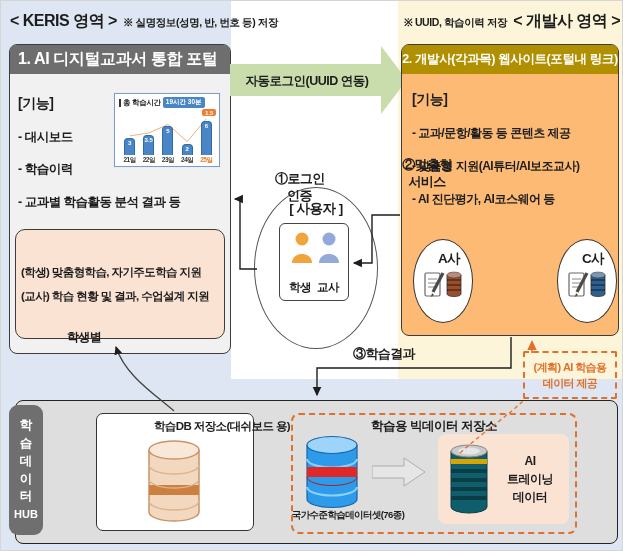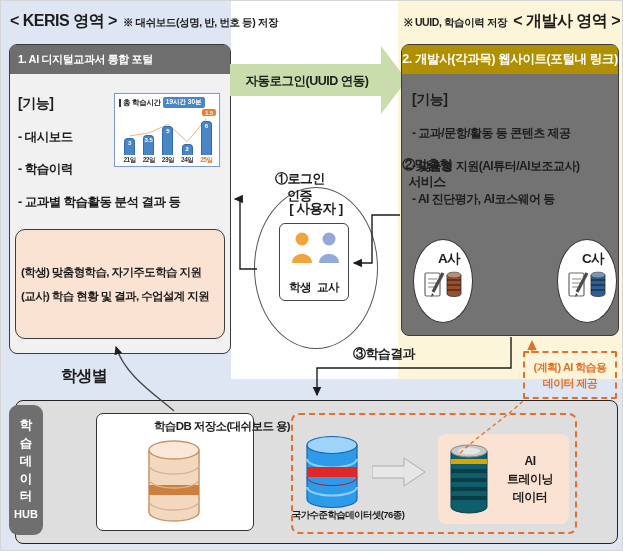--- a/index.html
+++ b/index.html
@@ -14,22 +14,22 @@
   .bg-left{left:0;top:0;width:230px;height:551px;background:var(--keris-bg);}
   .bg-bottom{left:0;top:378px;width:623px;height:173px;background:var(--keris-bg);}
   .bg-right{left:397px;top:0;width:226px;height:378px;background:var(--dev-bg);}
   
   .region-head{display:flex;align-items:baseline;gap:6px;white-space:nowrap;}
   .region-title{font-size:16px;font-weight:800;letter-spacing:-0.5px;}
   .region-note{font-size:10.5px;font-weight:700;letter-spacing:-0.4px;}
   
   .panel{border:1.5px solid #3c3c3c;border-radius:8px;}
   #portal-box{left:8px;top:43px;width:222px;height:310px;background:#f1f1f1;}
-  #dev-box{left:400px;top:43px;width:218px;height:292px;background:#737373;}
-  .panel-header{height:29px;color:#fff;font-size:11px;font-weight:700;display:flex;align-items:center;
+  #dev-box{left:400px;top:43px;width:218px;height:292px;background:#fdba74;}
+  .panel-header{height:29px;color:#fff;font-size:16px;font-weight:700;display:flex;align-items:center;
     border-radius:6px 6px 0 0;padding:0 8px;letter-spacing:-0.4px;white-space:nowrap;}
   #portal-box .panel-header{background:var(--portal-header);}
   #dev-box .panel-header{background:var(--dev-header);justify-content:center;font-size:12.5px;}
   .feat-head{font-size:14px;font-weight:800;letter-spacing:-0.5px;}
   .feat{font-size:12.5px;font-weight:700;letter-spacing:-0.5px;white-space:nowrap;}
   
   #chart-box{left:113px;top:92px;width:106px;height:74px;background:#fff;border:1px solid #7d9cc9;box-shadow:0 0 0 1px #e8eef6;}
   #chart-title-row{position:absolute;left:4px;top:3px;right:3px;display:flex;align-items:center;gap:2px;}
   #chart-title-tick{width:2px;height:8px;background:#333;}
   #chart-title{font-size:7.5px;font-weight:800;letter-spacing:-0.3px;white-space:nowrap;}
@@ -56,21 +56,21 @@
   #user-title{left:253px;top:199px;width:124px;text-align:center;font-size:13.5px;font-weight:800;letter-spacing:-0.5px;}
   #user-box{left:278px;top:222px;width:70px;height:78px;border:1.3px solid #444;border-radius:6px;background:#fff;
     display:flex;flex-direction:column;align-items:center;justify-content:flex-end;padding-bottom:5px;}
   #user-icons{position:absolute;top:7px;left:0;width:70px;display:flex;justify-content:center;gap:3px;}
   #user-labels{display:flex;gap:6px;font-size:11.5px;font-weight:700;letter-spacing:-0.5px;}
   
   .flow-label{font-size:13px;font-weight:800;letter-spacing:-0.6px;line-height:1.3;white-space:nowrap;}
   #login-label{left:229px;top:170px;padding-left:45px;}
   #service-label{left:386px;top:156px;width:80px;text-align:center;}
   #result-label{left:352px;top:345px;}
-  #stats-label{left:15px;top:364px;width:136px;text-align:center;font-size:16px;font-weight:800;letter-spacing:-0.6px;line-height:1.35;}
+  #stats-label{left:15px;top:328px;width:136px;text-align:center;font-size:12px;font-weight:800;letter-spacing:-0.6px;line-height:1.35;}
   
   .company-oval{position:absolute;top:238px;width:60px;height:84px;border:1.2px solid #333;border-radius:50%;background:#fff;
     display:flex;flex-direction:column;align-items:center;padding-top:10px;}
   .company-name{font-size:13.5px;font-weight:800;letter-spacing:-0.5px;margin-left:12px;}
   .company-icons{display:flex;align-items:flex-end;margin-top:2px;}
   
   #plan-box{left:522px;top:350px;width:94px;height:48px;border:2px dashed var(--orange);border-radius:2px;
     display:flex;flex-direction:column;align-items:center;justify-content:center;}
   .plan-line{color:var(--orange);font-size:11px;font-weight:800;letter-spacing:-0.6px;line-height:1.5;white-space:nowrap;}
   
@@ -97,21 +97,21 @@
 <body>
 
 <div id="stage">
 
   <div class="abs bg-left"></div>
   <div class="abs bg-bottom"></div>
   <div class="abs bg-right"></div>
 
   <div class="abs region-head" style="left:9px;top:10px;">
     <span class="region-title">&lt; KERIS 영역 &gt;</span>
-    <span class="region-note">※ 대쉬보드(성명, 반, 번호 등) 저장</span>
+    <span class="region-note">※ 실명정보(성명, 반, 번호 등) 저장</span>
   </div>
   <div class="abs region-head" style="left:403px;top:10px;width:214px;justify-content:space-between;">
     <span class="region-note">※ UUID, 학습이력 저장</span>
     <span class="region-title">&lt; 개발사 영역 &gt;</span>
   </div>
 
   <div class="abs panel" id="portal-box">
     <div class="panel-header">1. AI 디지털교과서 통합 포털</div>
     <div class="abs feat-head" style="left:8px;top:50px;">[기능]</div>
     <div class="abs feat" style="left:8px;top:84px;">- 대시보드</div>
@@ -278,20 +278,21 @@
   <svg class="abs" id="learningdb-icon" width="62" height="84" viewBox="0 0 62 84">
     <path d="M6,11 v62 a25,9 0 0 0 50,0 v-62" fill="#f3d8c0" stroke="#c89468" stroke-width="1.5"></path>
     <rect x="6" y="46" width="50" height="10" fill="#cd7f3f"></rect>
     <path d="M6,26 a25,9 0 0 0 50,0" fill="none" stroke="#dcb28c" stroke-width="1.5"></path>
     <path d="M6,40 a25,9 0 0 0 50,0" fill="none" stroke="#dcb28c" stroke-width="1.5"></path>
     <path d="M6,62 a25,9 0 0 0 50,0" fill="none" stroke="#dcb28c" stroke-width="1.5"></path>
     <ellipse cx="31" cy="11" rx="25" ry="9" fill="#f9e8d8" stroke="#c89468" stroke-width="1.5"></ellipse>
   </svg>
 
   <div class="abs" id="bigdata-box"></div>
+  <div class="abs" id="bigdata-title">학습용 빅데이터 저장소</div>
   <svg class="abs" id="dataset-icon" width="64" height="74" viewBox="0 0 64 74">
     <path d="M7,10 v54 a25,8.5 0 0 0 50,0 v-54" fill="#2e9bea" stroke="#1565a8" stroke-width="1.2"></path>
     <path d="M7,24 a25,8.5 0 0 0 50,0" fill="none" stroke="#8fd0f8" stroke-width="2"></path>
     <rect x="7" y="32" width="50" height="10" fill="#e02828"></rect>
     <path d="M7,42 a25,8.5 0 0 0 50,0" fill="none" stroke="#b01d1d" stroke-width="1"></path>
     <path d="M7,52 a25,8.5 0 0 0 50,0" fill="none" stroke="#8fd0f8" stroke-width="2"></path>
     <ellipse cx="32" cy="10" rx="25" ry="8.5" fill="#9ed4fa" stroke="#1565a8" stroke-width="1.2"></ellipse>
   </svg>
   <div class="abs" id="dataset-label">국가수준학습데이터셋(76종)</div>
 

